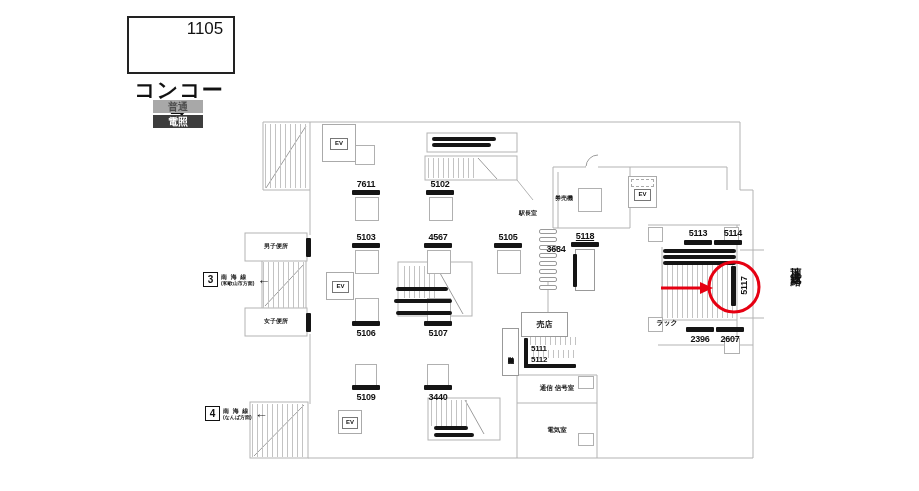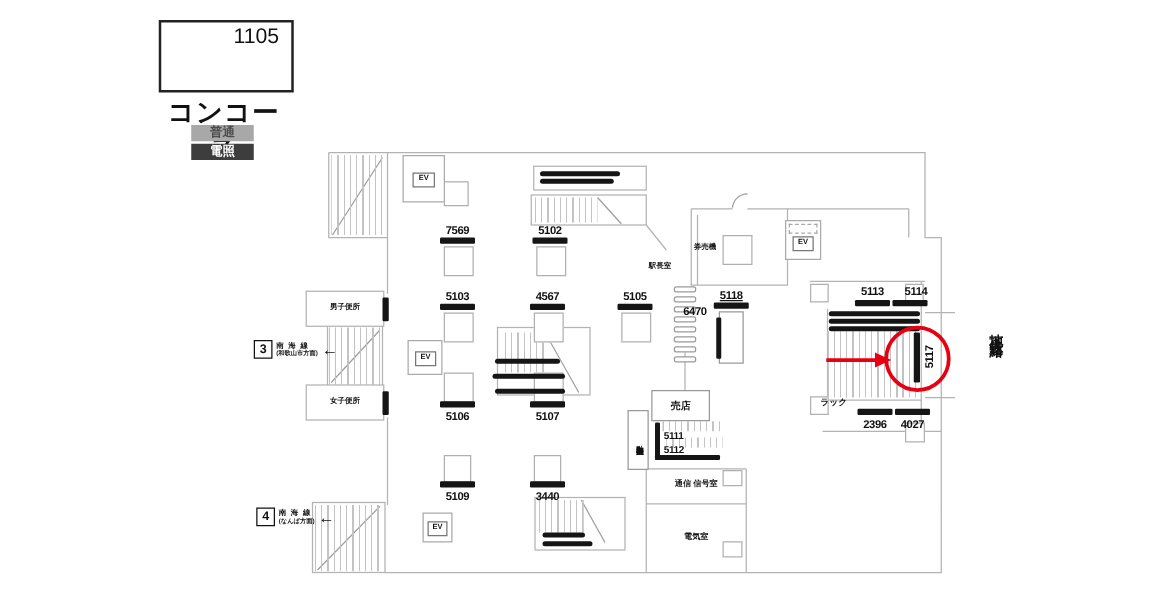--- a/index.html
+++ b/index.html
@@ -140,36 +140,36 @@
     <div class="gate" style="margin-bottom:3px;"></div>
       <div class="gate" style="margin-bottom:3px;"></div>
     <div class="gate" style="margin-bottom:3px;"></div>
       <div class="gate" style="margin-bottom:3px;"></div>
     <div class="gate" style="margin-bottom:3px;"></div>
       <div class="gate" style="margin-bottom:3px;"></div>
     <div class="gate" style="margin-bottom:3px;"></div>
       <div class="gate"></div>
   </div>
 
-  <div class="abs lbl" style="left:352px;top:180px;width:28px;">7569</div>
+  <div class="abs lbl" style="left:352px;top:180px;width:28px;">7611</div>
   <div class="abs bar" style="left:352px;top:190px;width:28px;height:5px;"></div>
   <div class="abs lbl" style="left:426px;top:180px;width:28px;">5102</div>
   <div class="abs bar" style="left:426px;top:190px;width:28px;height:5px;"></div>
   <div class="abs lbl" style="left:352px;top:233px;width:28px;">5103</div>
   <div class="abs bar" style="left:352px;top:243px;width:28px;height:5px;"></div>
   <div class="abs lbl" style="left:424px;top:233px;width:28px;">4567</div>
   <div class="abs bar" style="left:424px;top:243px;width:28px;height:5px;"></div>
   <div class="abs lbl" style="left:494px;top:233px;width:28px;">5105</div>
   <div class="abs bar" style="left:494px;top:243px;width:28px;height:5px;"></div>
 
   <div class="abs lbl" style="left:571px;top:232px;width:28px;text-decoration:underline;">5118</div>
   <div class="abs bar" style="left:571px;top:242px;width:28px;height:5px;"></div>
   <div class="abs box" style="left:575px;top:249px;width:18px;height:40px;"></div>
   <div class="abs bar" style="left:573px;top:254px;width:4px;height:33px;"></div>
-  <div class="abs lbl" style="left:542px;top:245px;width:28px;">6470</div>
+  <div class="abs lbl" style="left:542px;top:245px;width:28px;">3684</div>
 
   <div class="abs bar" style="left:352px;top:321px;width:28px;height:5px;"></div>
   <div class="abs lbl" style="left:352px;top:329px;width:28px;">5106</div>
   <div class="abs bar" style="left:424px;top:321px;width:28px;height:5px;"></div>
   <div class="abs lbl" style="left:424px;top:329px;width:28px;">5107</div>
   <div class="abs bar" style="left:352px;top:385px;width:28px;height:5px;"></div>
   <div class="abs lbl" style="left:352px;top:393px;width:28px;">5109</div>
   <div class="abs bar" style="left:424px;top:385px;width:28px;height:5px;"></div>
   <div class="abs lbl" style="left:424px;top:393px;width:28px;">3440</div>
 
@@ -181,21 +181,21 @@
   <div class="abs lbl" style="left:684px;top:229px;width:28px;">5113</div>
   <div class="abs bar" style="left:684px;top:240px;width:28px;height:5px;"></div>
   <div class="abs lbl" style="left:714px;top:229px;width:28px;text-align:right;">5114</div>
   <div class="abs bar" style="left:714px;top:240px;width:28px;height:5px;"></div>
   <div class="abs rbar" style="left:663px;top:249px;width:73px;height:4px;"></div>
   <div class="abs rbar" style="left:663px;top:255px;width:73px;height:4px;"></div>
   <div class="abs rbar" style="left:663px;top:261px;width:73px;height:4px;"></div>
   <div class="abs bar" style="left:686px;top:327px;width:28px;height:5px;"></div>
   <div class="abs lbl" style="left:686px;top:335px;width:28px;">2396</div>
   <div class="abs bar" style="left:716px;top:327px;width:28px;height:5px;"></div>
-  <div class="abs lbl" style="left:716px;top:335px;width:28px;">4027</div>
+  <div class="abs lbl" style="left:716px;top:335px;width:28px;">2607</div>
 
   <div class="abs bar" style="left:731px;top:266px;width:5px;height:40px;"></div>
   <div class="abs lbl rot90" style="left:726px;top:281px;width:36px;">5117</div>
 
   <div class="abs rbar" style="left:432px;top:137px;width:64px;height:4px;"></div>
   <div class="abs rbar" style="left:432px;top:143px;width:59px;height:4px;"></div>
 
   <div class="abs rbar" style="left:396px;top:287px;width:52px;height:4px;"></div>
   <div class="abs rbar" style="left:394px;top:299px;width:58px;height:4px;"></div>
   <div class="abs rbar" style="left:396px;top:311px;width:56px;height:4px;"></div>

